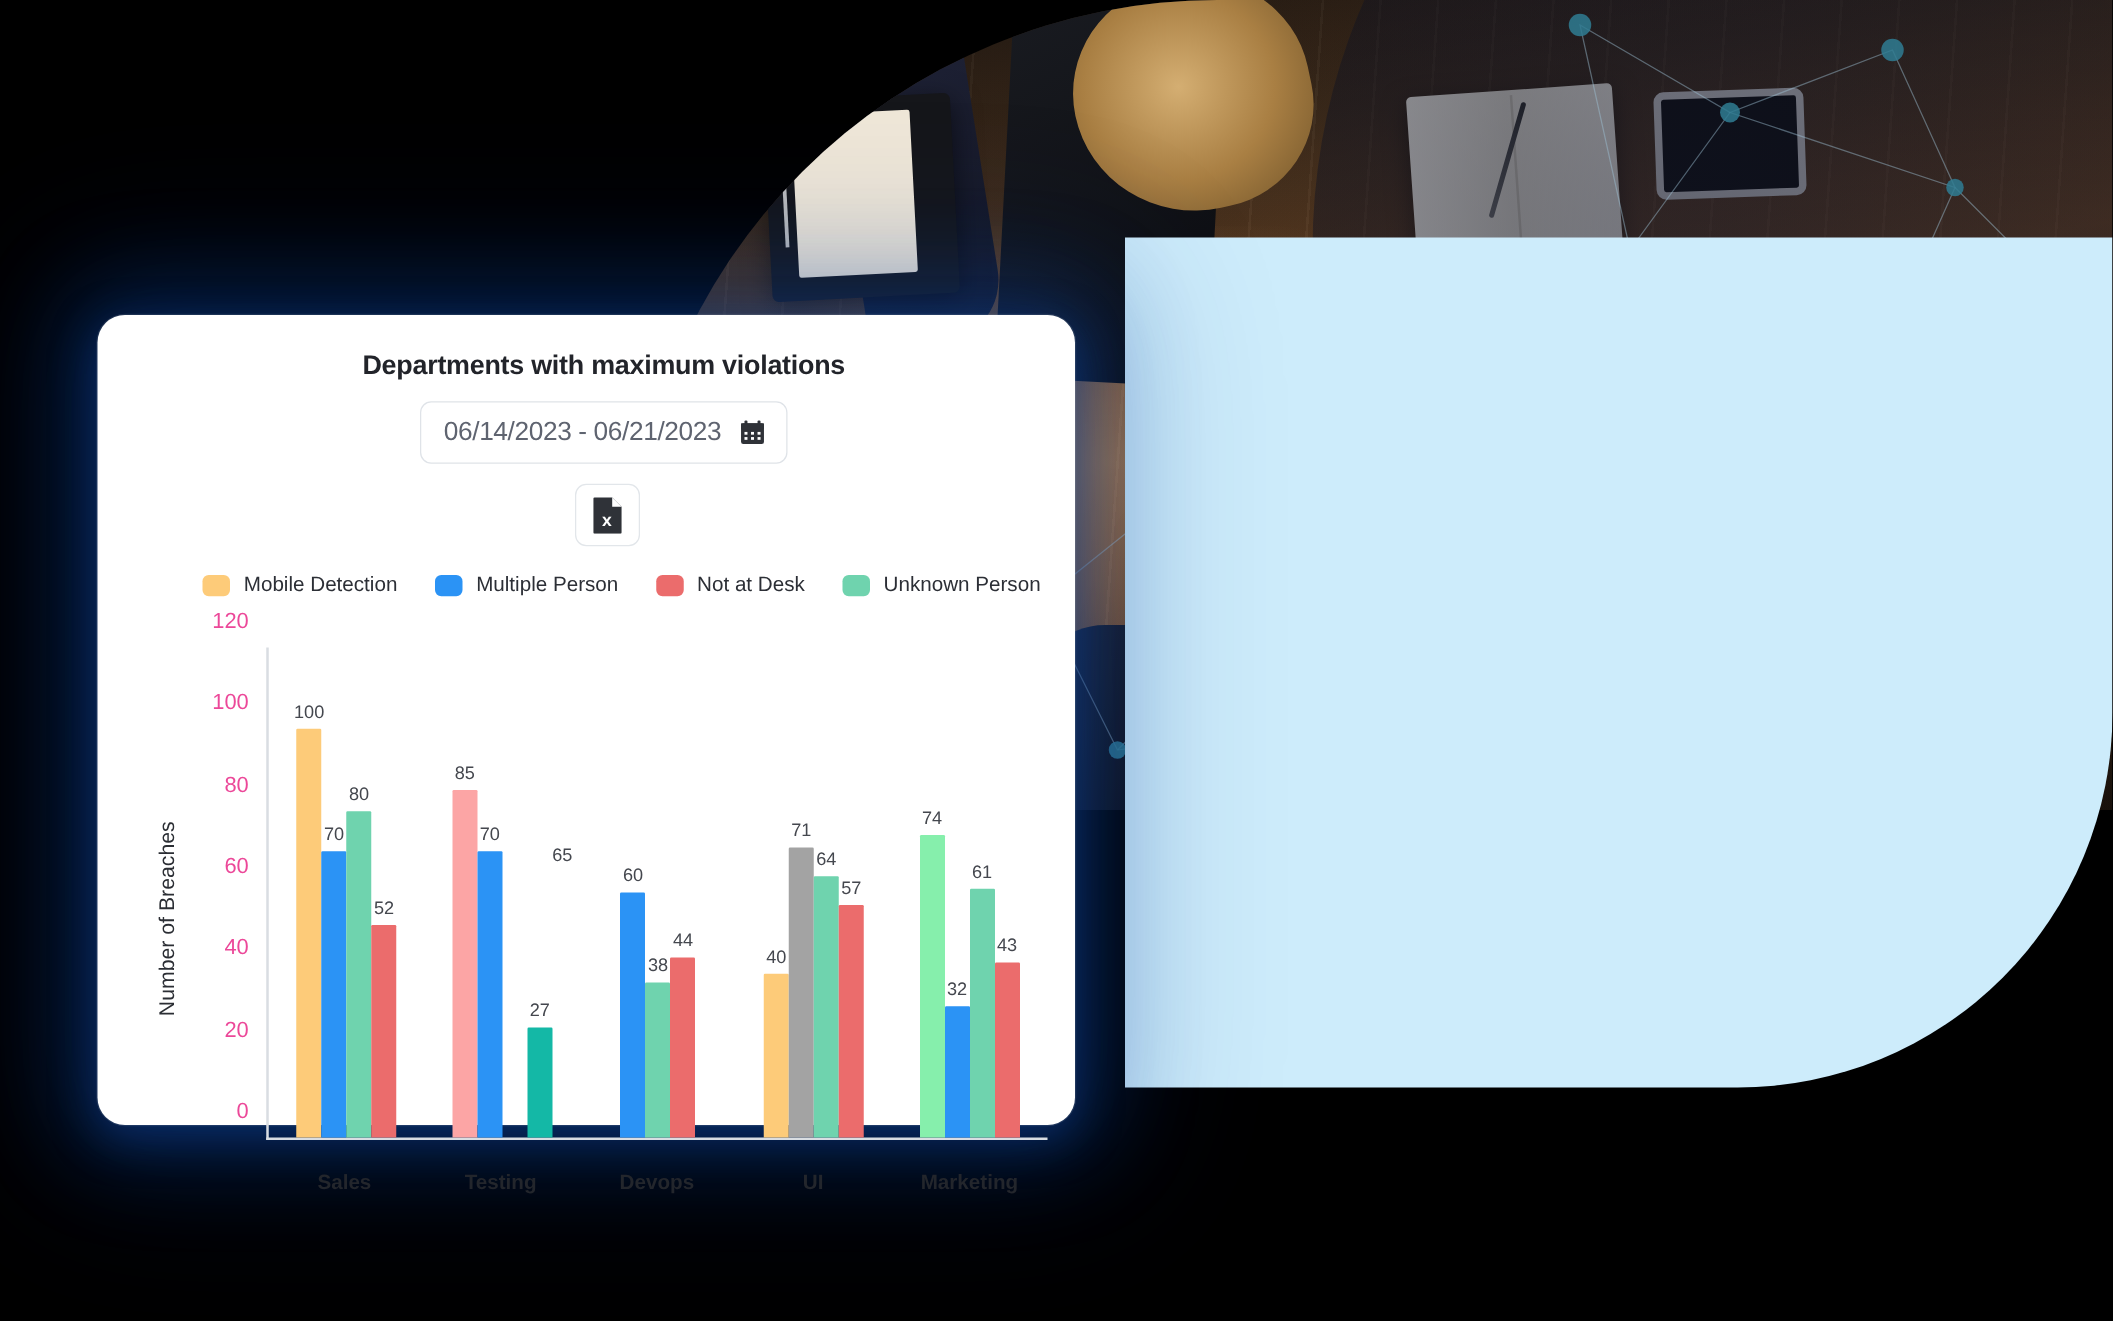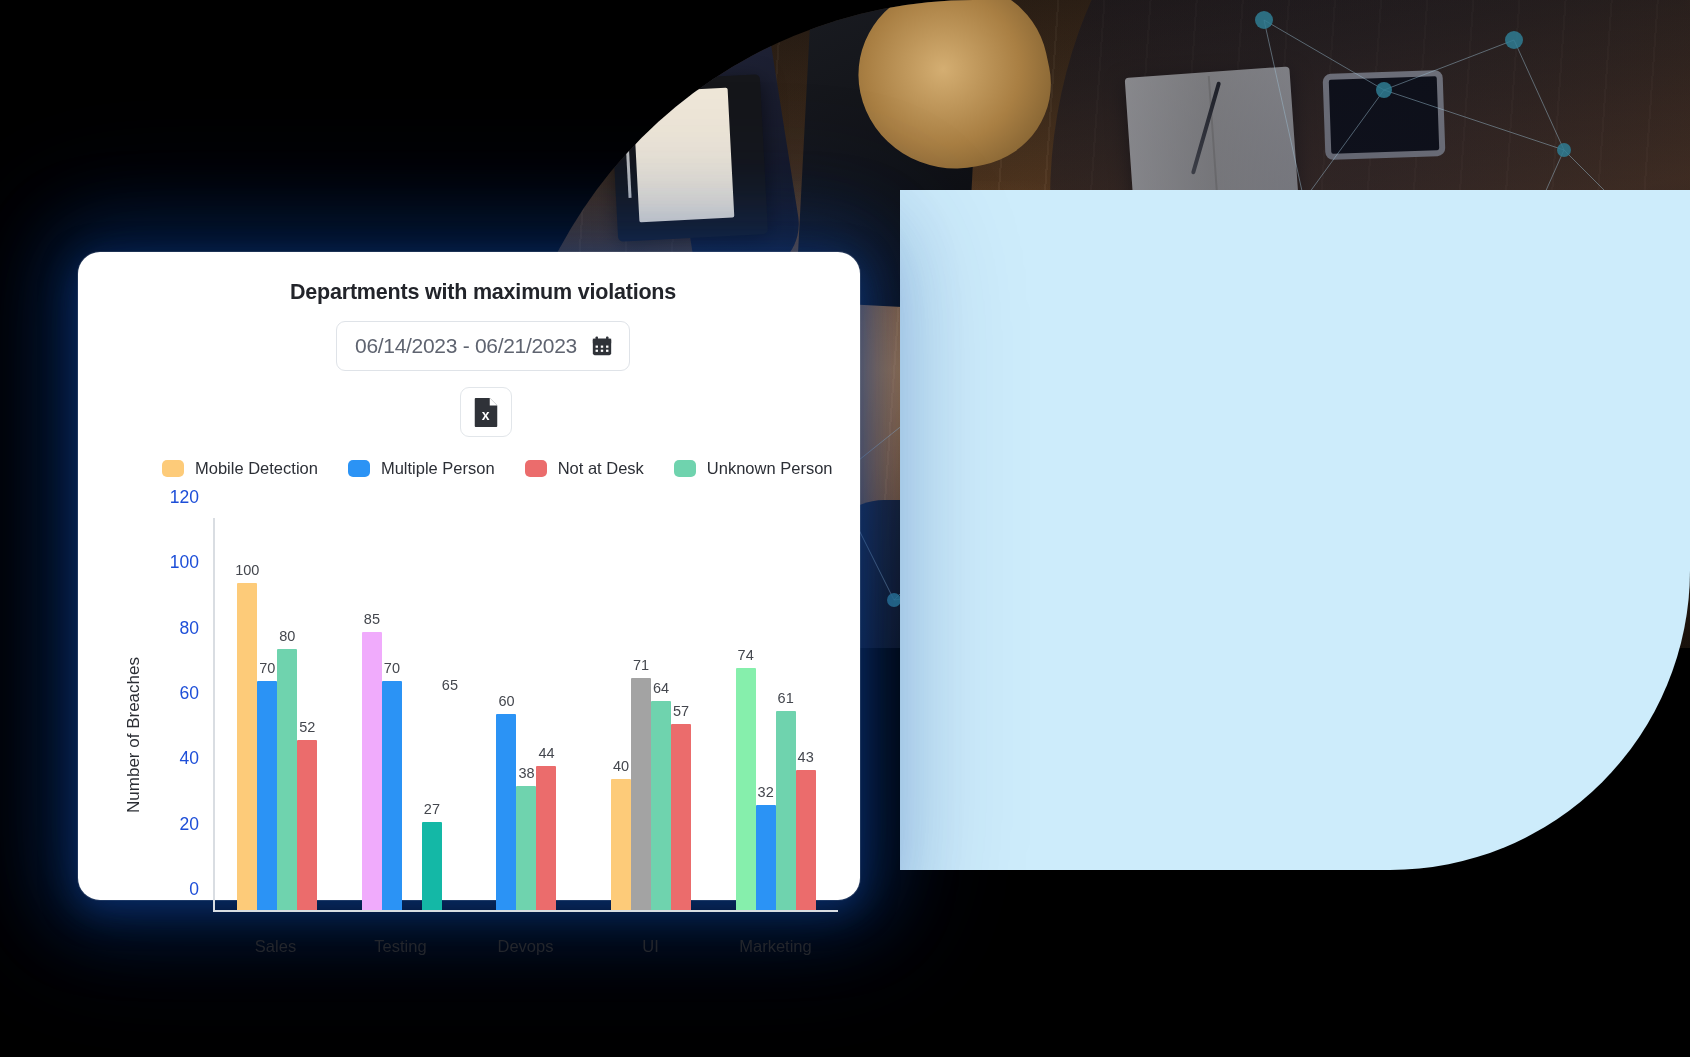--- a/index.html
+++ b/index.html
@@ -137,33 +137,33 @@
     font-size: 17px; color: #2b2e34; white-space: nowrap;
   }
   .plot {
     position: absolute;
     left: 135px; right: 22px; top: 18px; bottom: 58px;
     border-left: 2px solid #d9dde2;
     border-bottom: 2px solid #d9dde2;
   }
   .ytick {
     position: absolute; right: 100%; transform: translateY(-50%);
-    padding-right: 16px; font-size: 17.5px; color: #1d4ed8; white-space: nowrap;
+    padding-right: 16px; font-size: 17.5px; color: #ec4899; white-space: nowrap;
   }
   .groups { position: absolute; inset: 0; display: flex; }
   .group { flex: 1; display: flex; align-items: flex-end; justify-content: center; gap: 0px; position: relative; }
   .bar-wrap { position: relative; width: 20px; height: 100%; display: flex; align-items: flex-end; }
   .bar { width: 20px; border-radius: 1px 1px 0 0; position: relative; }
   .bar-val {
     position: absolute; left: 50%; transform: translateX(-50%);
     bottom: 100%; margin-bottom: 5px;
     font-size: 14.5px; color: #44474e; white-space: nowrap;
   }
   .xlabels { position: absolute; left: 135px; right: 22px; bottom: 14px; display: flex; }
-  .xlabel { flex: 1; text-align: center; font-size: 16.5px; font-weight: 400; color: #23262c; }
+  .xlabel { flex: 1; text-align: center; font-size: 16.5px; font-weight: 700; color: #23262c; }
 </style>
 </head>
 <body>
 
 <div id="stage">
 
   <div class="photo-panel">
     <div class="wood-grain"></div>
     <div class="wood-glow"></div>
 
@@ -327,21 +327,21 @@
                 </div>
               </div>
               <div class="bar-wrap">
                 <div class="bar" style="height: 43.3333%; background: rgb(235, 108, 108);">
                   <span class="bar-val">52</span>
                 </div>
               </div>
             </div>
             <div class="group">
               <div class="bar-wrap">
-                <div class="bar" style="height: 70.8333%; background: #f0abfc;">
+                <div class="bar" style="height: 70.8333%; background: #fca5a5;">
                   <span class="bar-val">85</span>
                 </div>
               </div>
               <div class="bar-wrap">
                 <div class="bar" style="height: 58.3333%; background: rgb(43, 147, 245);">
                   <span class="bar-val">70</span>
                 </div>
               </div>
               <div class="bar-wrap">
                 <div class="bar" style="height: 54.1667%; background: rgb(111, 211, 174); margin-left: 48px;">

